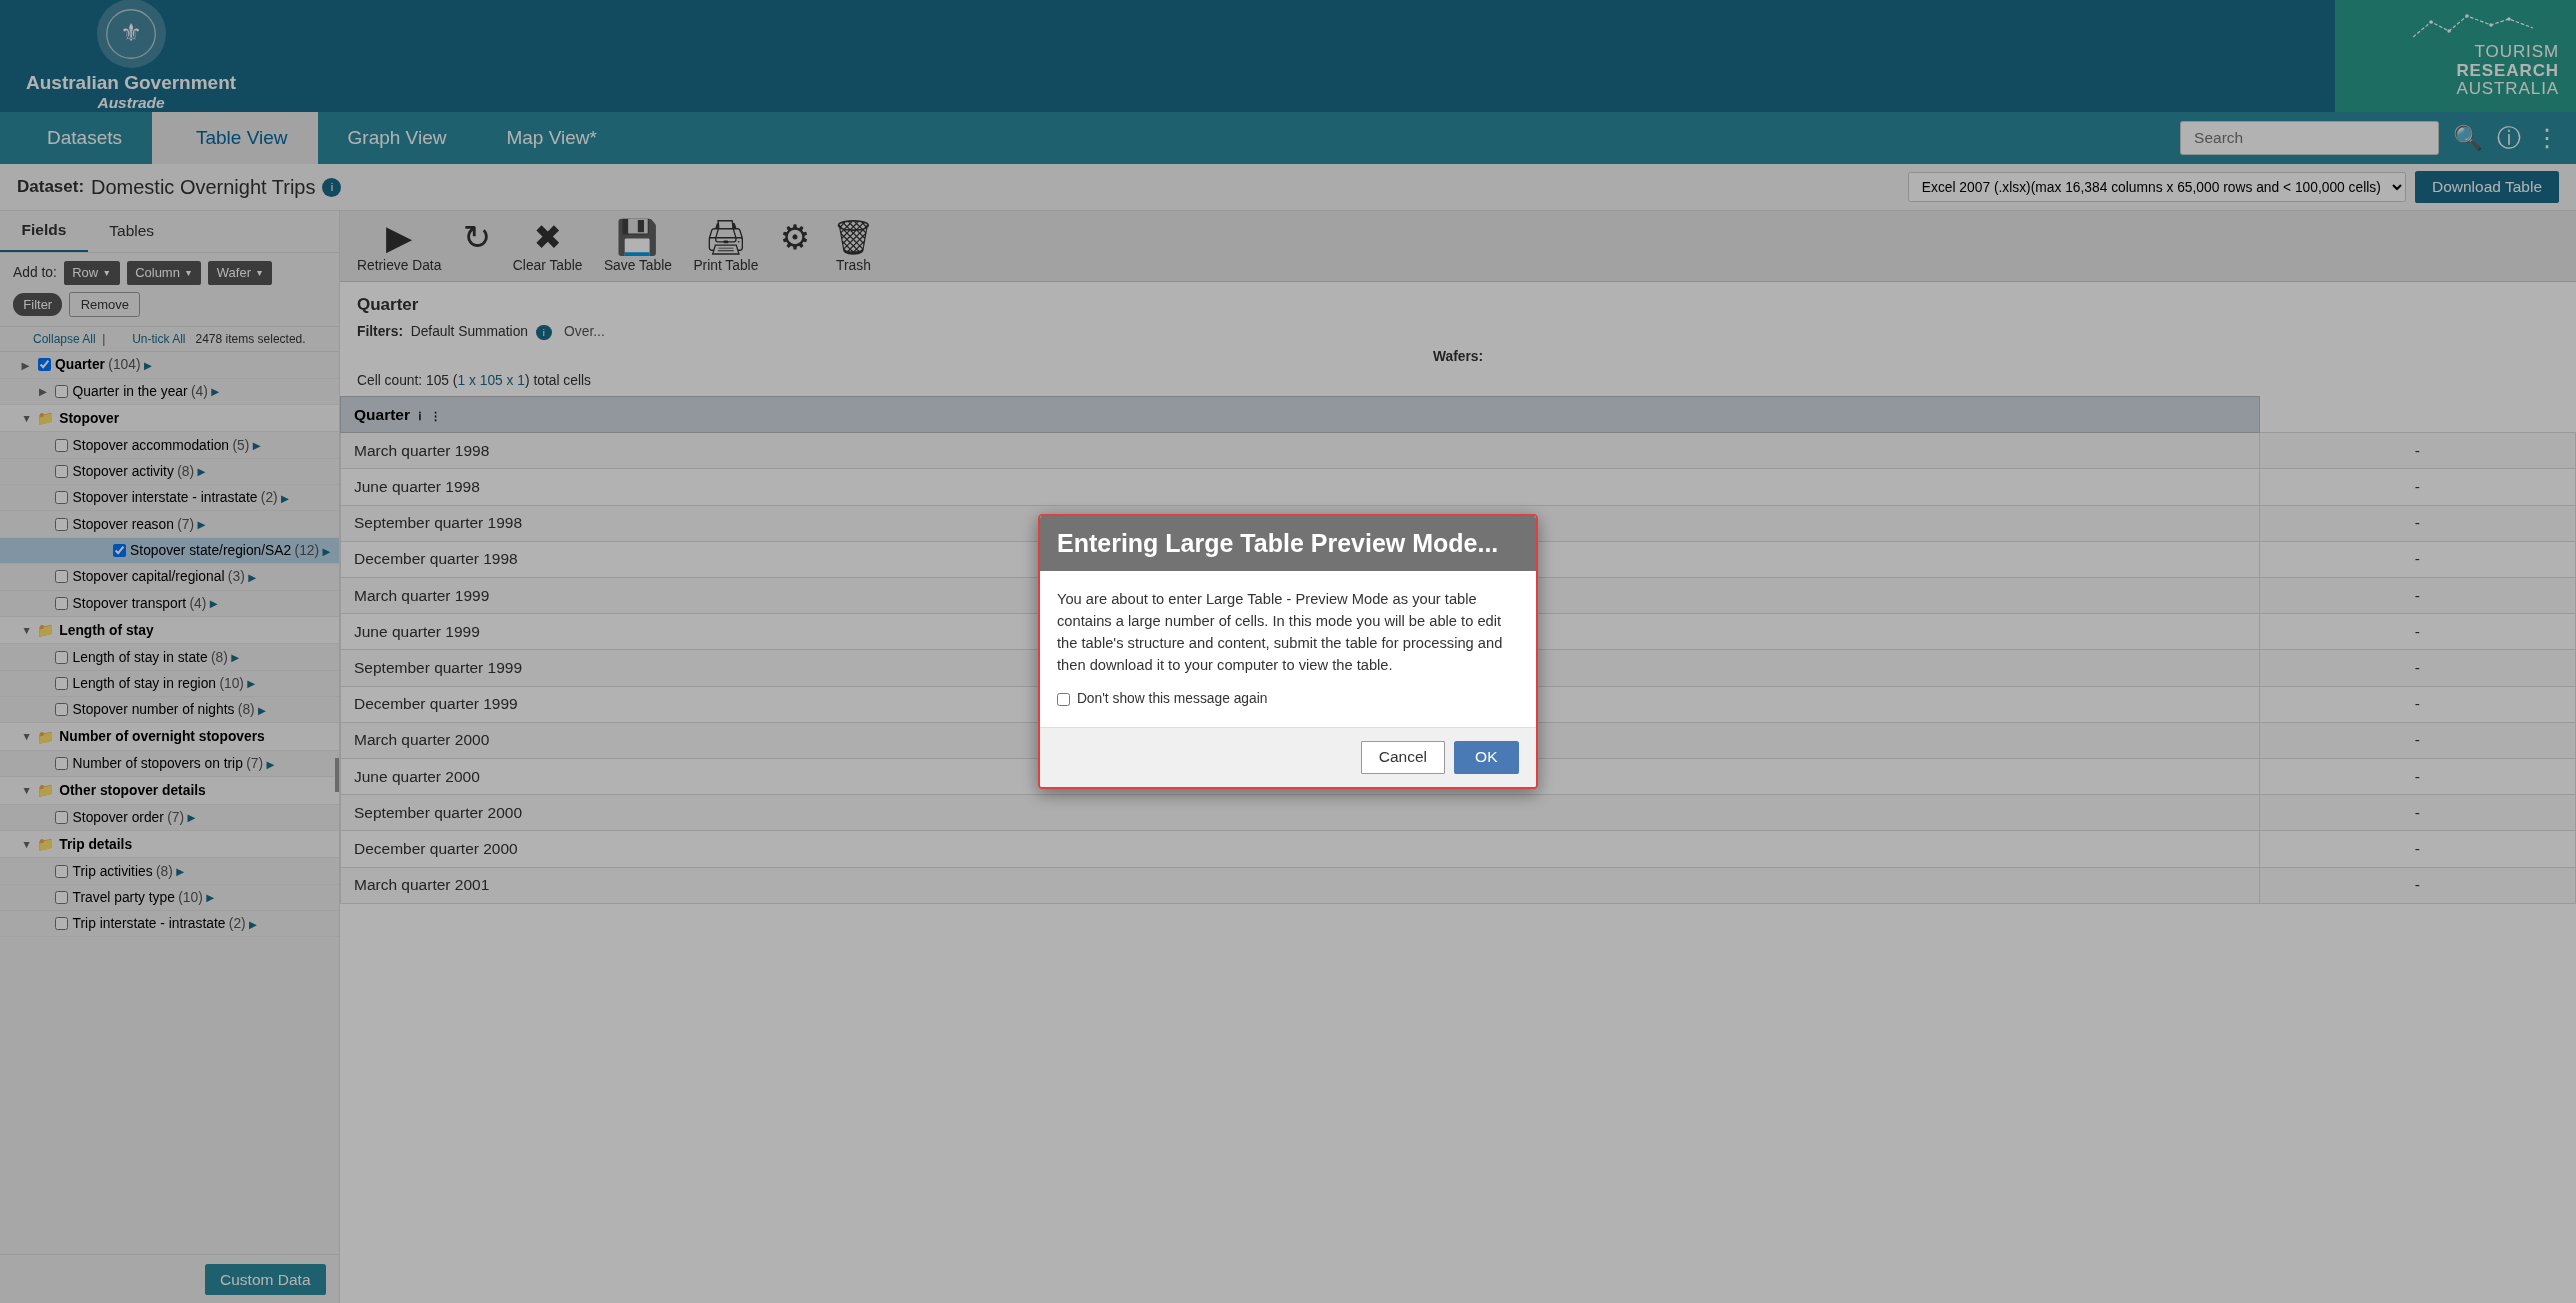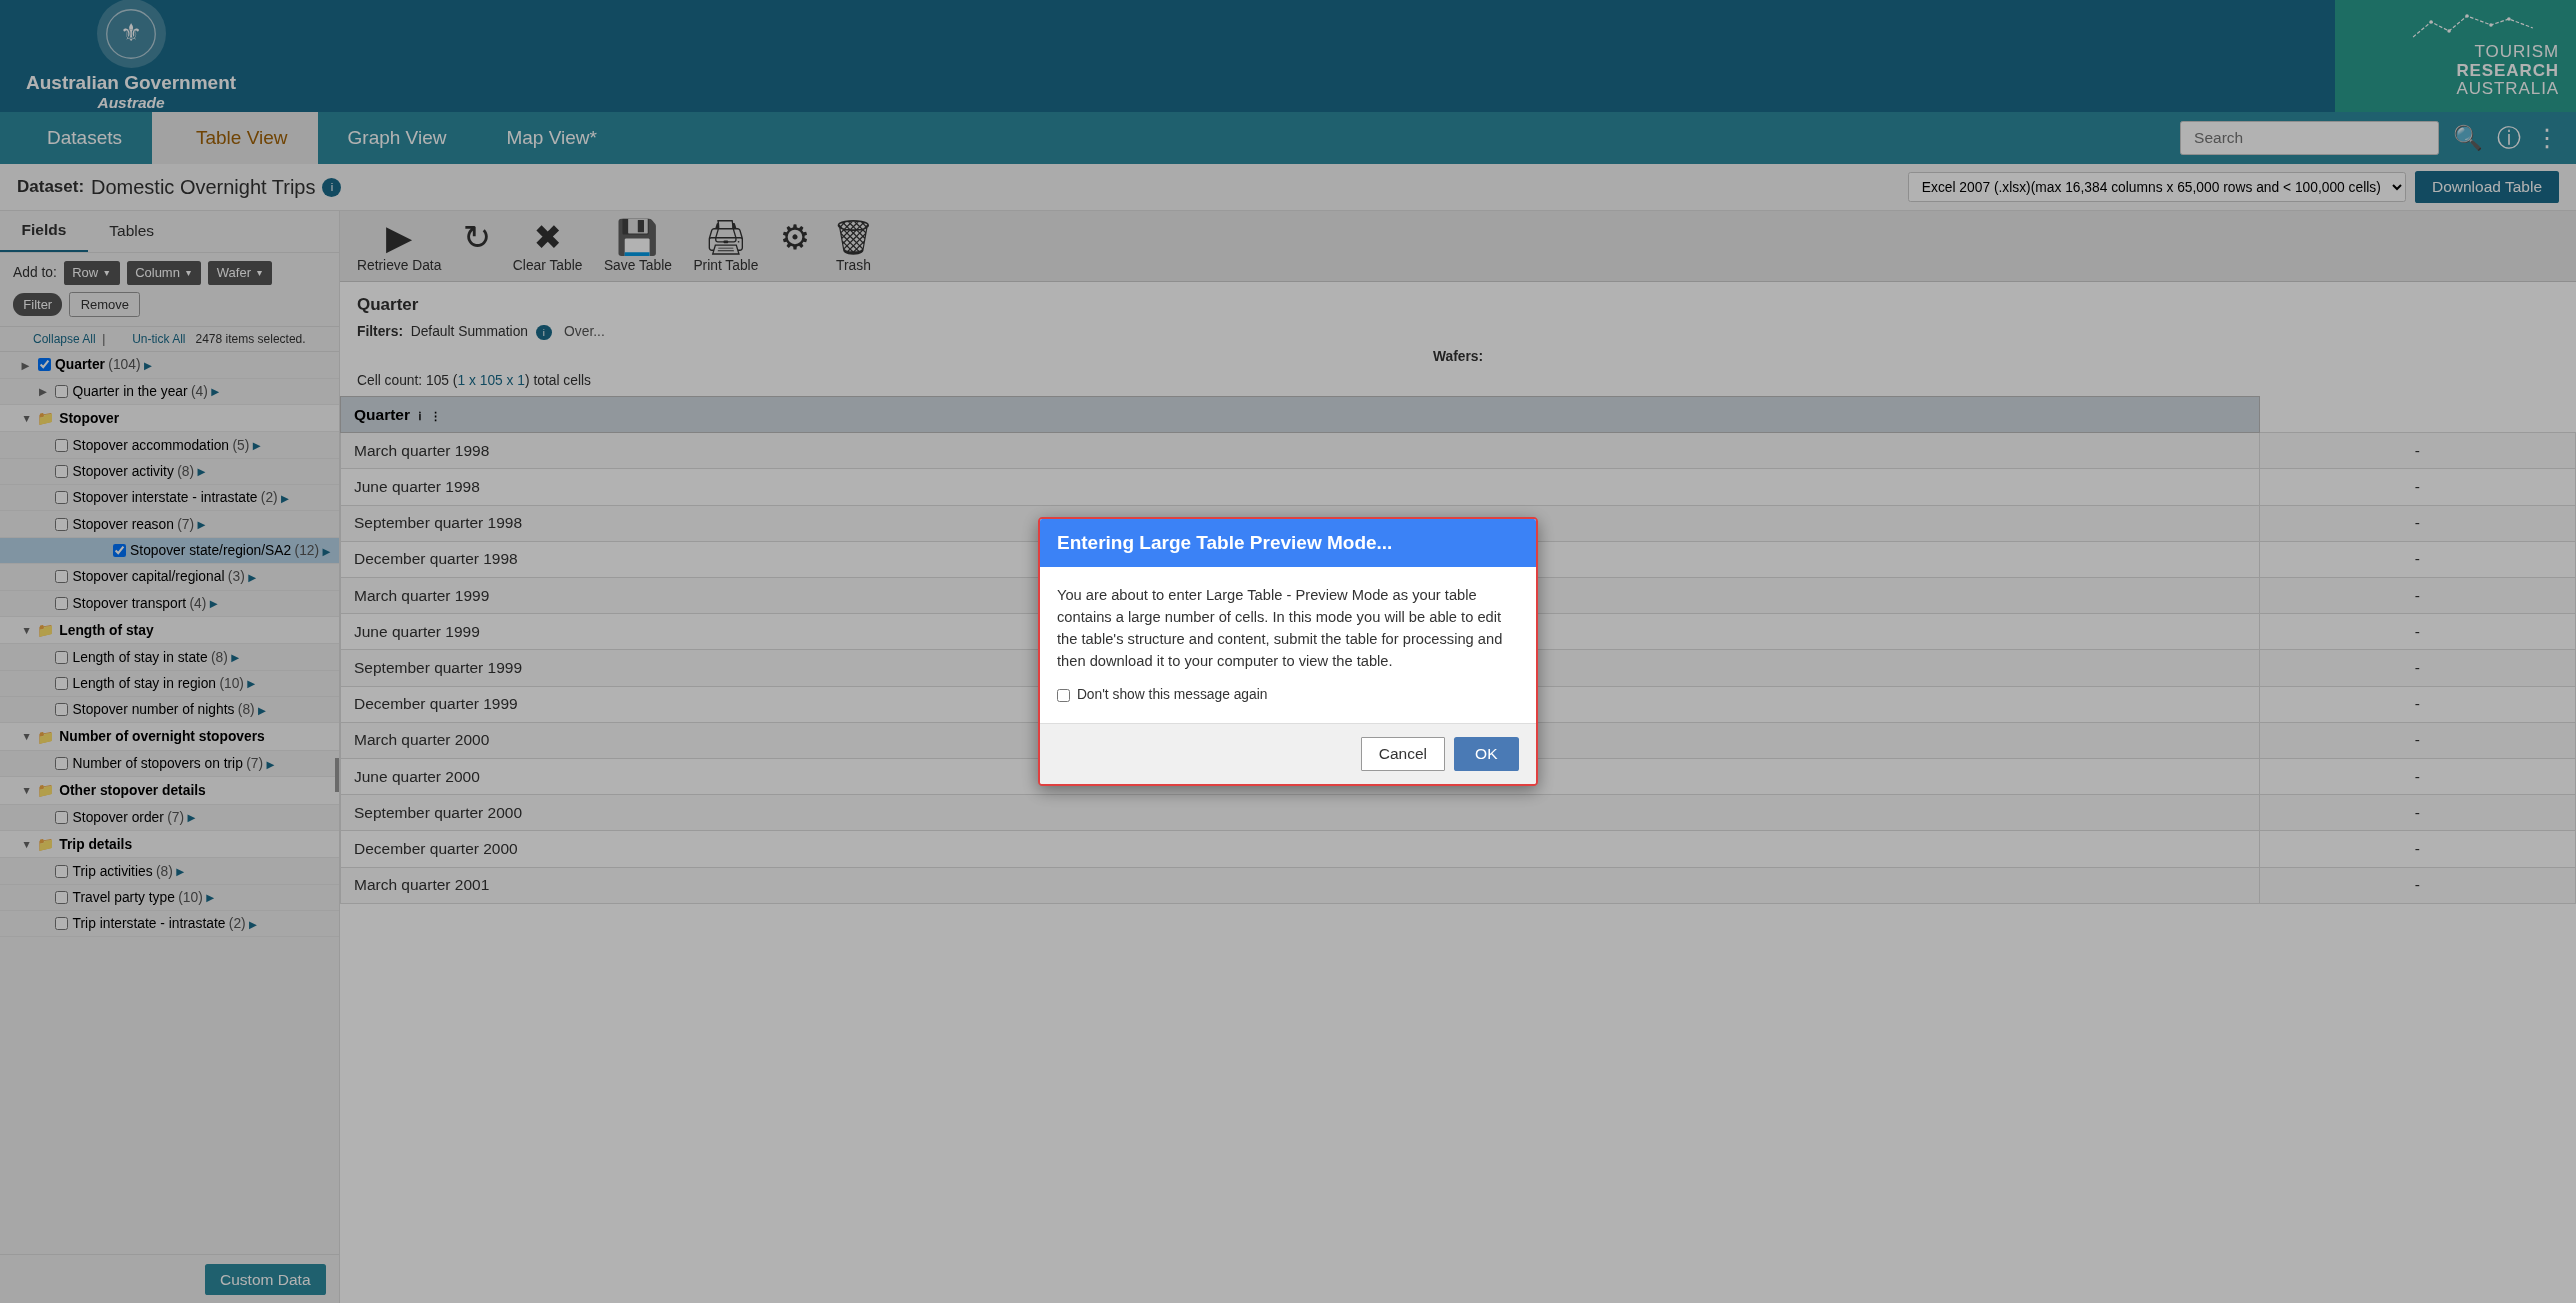--- a/index.html
+++ b/index.html
@@ -57,21 +57,21 @@
       display: flex;
       align-items: center;
       color: white;
       font-size: 19px;
       cursor: pointer;
       border: none;
       background: transparent;
     }
     .nav-tab.active {
       background: #e8e8e8;
-      color: #a16207;
+      color: #0369a1;
       padding-left: 44px;
     }
     .nav-search {
       margin-left: auto;
       display: flex;
       align-items: center;
       gap: 14px;
     }
     .nav-search input {
       padding: 6.9px 13px;
@@ -396,24 +396,24 @@
     }
     .modal {
       background: white;
       border: 2.6px solid #e04040;
       border-radius: 4.3px;
       width: 500px;
       overflow: hidden;
       box-shadow: 0 4.3px 17px rgba(0,0,0,0.4);
     }
     .modal-header {
-      background: #3b82f6;
+      background: #737373;
       color: white;
       padding: 13px 17px;
-      font-size: 19px;
+      font-size: 25px;
       font-weight: bold;
     }
     .modal-body {
       padding: 17px;
       font-size: 14.7px;
       line-height: 1.5;
       color: #333;
       background: white;
     }
     .modal-checkbox-row {

